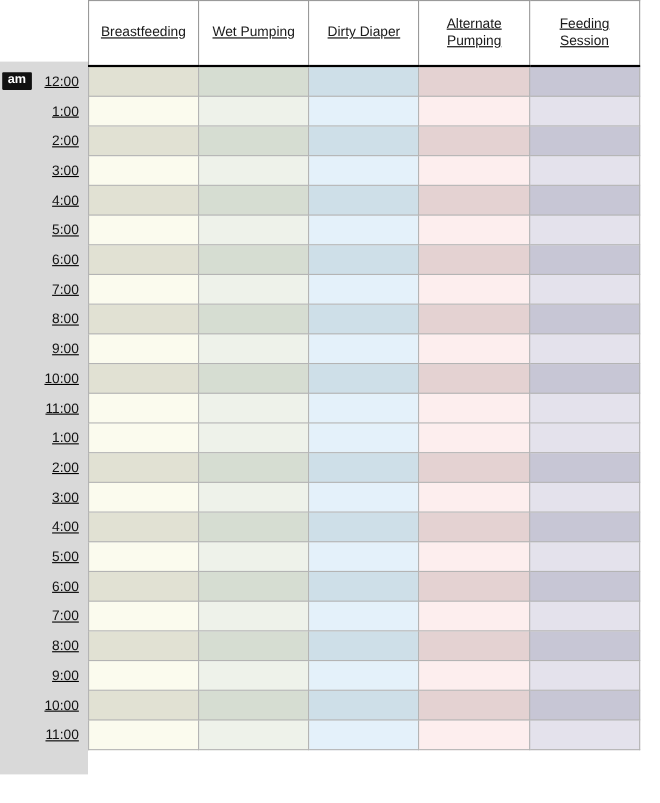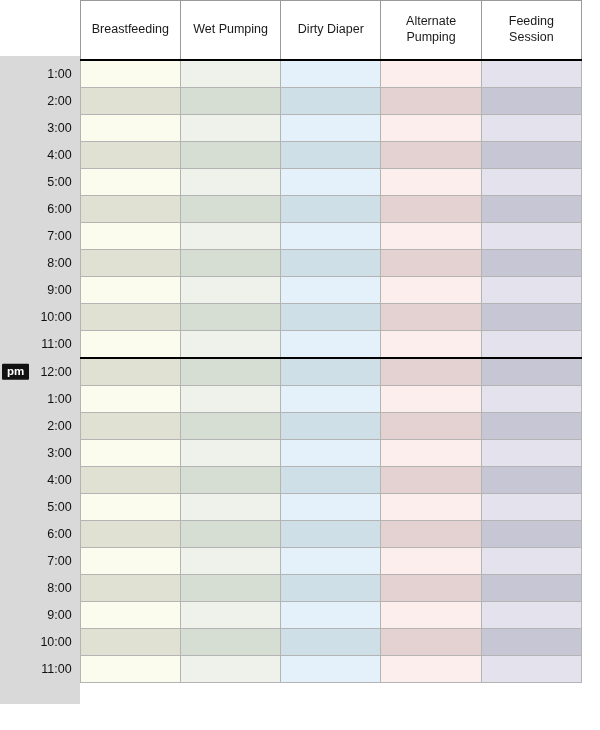--- a/index.html
+++ b/index.html
@@ -28,20 +28,21 @@
     height: 648px;
     background: #d9d9d9;
   }
   table.sheet {
     position: absolute;
     left: 0;
     top: 0;
     border-collapse: collapse;
     table-layout: fixed;
     width: 582px;
+    text-decoration: underline;
   }
   col.labelcol { width: 80px; }
   col.datacol  { width: 100px; }
 
   thead th.corner {
     width: 80px;
     background: transparent;
     border: none;
     padding: 0;
   }
@@ -126,20 +127,28 @@
       <tr>
         <th class="corner"></th>
         <th class="colhead">Breastfeeding</th>
         <th class="colhead">Wet Pumping</th>
         <th class="colhead">Dirty Diaper</th>
         <th class="colhead">Alternate Pumping</th>
         <th class="colhead">Feeding Session</th>
       </tr>
     </thead>
     <tbody id="tbody">
+        <tr class="hour-start">
+          <td class="timelabel"><span class="ampm">am</span><span>12:00</span></td>
+          <td class="cell c0b"></td>
+          <td class="cell c1b"></td>
+          <td class="cell c2b"></td>
+          <td class="cell c3b"></td>
+          <td class="cell c4b"></td>
+        </tr>
         <tr>
           <td class="timelabel"><span>1:00</span></td>
           <td class="cell c0a"></td>
           <td class="cell c1a"></td>
           <td class="cell c2a"></td>
           <td class="cell c3a"></td>
           <td class="cell c4a"></td>
         </tr>
         <tr>
           <td class="timelabel"><span>2:00</span></td>
@@ -213,28 +222,20 @@
           <td class="cell c3b"></td>
           <td class="cell c4b"></td>
         </tr>
         <tr>
           <td class="timelabel"><span>11:00</span></td>
           <td class="cell c0a"></td>
           <td class="cell c1a"></td>
           <td class="cell c2a"></td>
           <td class="cell c3a"></td>
           <td class="cell c4a"></td>
-        </tr>
-        <tr class="hour-start">
-          <td class="timelabel"><span class="ampm">pm</span><span>12:00</span></td>
-          <td class="cell c0b"></td>
-          <td class="cell c1b"></td>
-          <td class="cell c2b"></td>
-          <td class="cell c3b"></td>
-          <td class="cell c4b"></td>
         </tr>
         <tr>
           <td class="timelabel"><span>1:00</span></td>
           <td class="cell c0a"></td>
           <td class="cell c1a"></td>
           <td class="cell c2a"></td>
           <td class="cell c3a"></td>
           <td class="cell c4a"></td>
         </tr>
         <tr>

